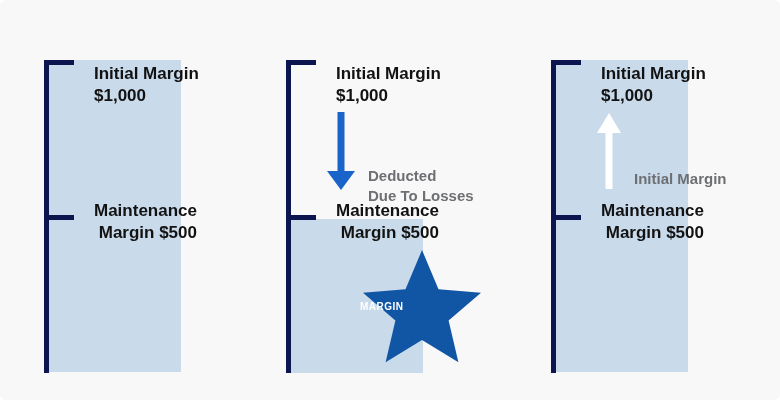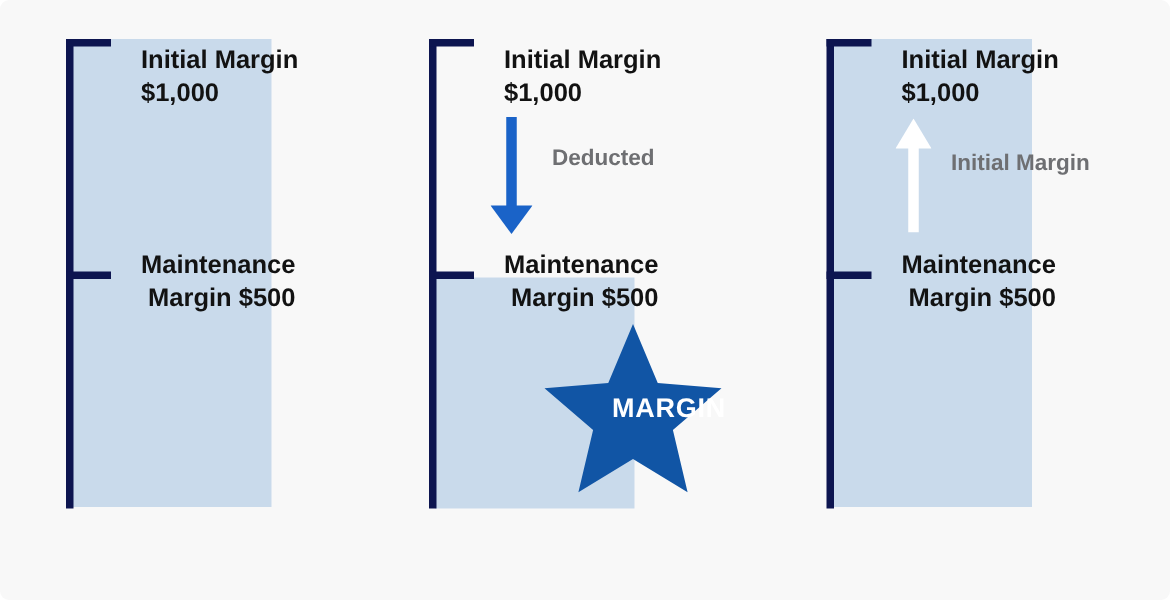--- a/index.html
+++ b/index.html
@@ -9,21 +9,21 @@
   }
   .canvas{
     position:relative;
     width:780px;height:400px;
     background:var(--background,#f8f8f8);
     overflow:hidden;
     border-radius:6px;
   }
   .panel{
     position:absolute;
-    top:26px;
+    top:60px;
     width:220px;height:315px;
   }
   .bar{
     position:absolute;
     left:4px;width:133px;
     background:var(--bar_fill,#c9daeb);
   }
   .bar-full{top:0;height:312px;}
   .bar-half{top:159px;height:154px;}
   .axis{
@@ -44,35 +44,36 @@
     font-size:17px;line-height:22px;font-weight:700;
     white-space:nowrap;
   }
   .label-initial{left:50px;top:3px;}
   .label-maint{left:50px;top:140px;text-align:right;}
   .gray-label{
     position:absolute;
     color:var(--text_gray,#6e6f72);
     font-size:15px;line-height:20px;font-weight:600;
     white-space:nowrap;
+    margin-top:36px;
   }
   .arrow-down-svg{position:absolute;left:41px;top:52px;}
   .arrow-down-svg .shape{fill:var(--arrow_blue,#1a63c8);}
   .arrow-up-svg{position:absolute;left:46px;top:53px;}
   .arrow-up-svg .shape{fill:var(--arrow_white,#ffffff);}
   .gray-label-p2{left:82px;top:70px;}
   .gray-label-p3{left:83px;top:73px;}
   .star-svg{position:absolute;left:74px;top:188px;}
   .star-svg .shape{fill:var(--star_blue,#1155a5);}
   .star-text{
     position:absolute;
     left:74px;top:237px;width:124px;
-    text-align:right;
+    text-align:left;
     color:var(--star_text,#ffffff);
-    font-size:18px;line-height:19px;font-weight:700;
+    font-size:10px;line-height:19px;font-weight:700;
     letter-spacing:0.5px;
   }
 </style>
 </head>
 <body>
 
 <div class="canvas">
 
   <div class="panel" style="left:44px">
     <div class="bar bar-full"></div>
@@ -97,20 +98,21 @@
     <div class="label label-initial">
       <div>Initial Margin</div>
       <div>$1,000</div>
     </div>
     <svg class="arrow-down-svg" width="28" height="78" viewBox="0 0 28 78">
       <rect class="shape" x="10.5" y="0" width="7" height="61"></rect>
       <polygon class="shape" points="0,59 28,59 14,78"></polygon>
     </svg>
     <div class="gray-label gray-label-p2">
       <div>Deducted</div>
+      <div>Due To Losses</div>
     </div>
     <div class="label label-maint">
       <div>Maintenance</div>
       <div>Margin $500</div>
     </div>
     <svg class="star-svg" width="124" height="116" viewBox="0 0 124 116">
       <polygon class="shape" points="62,2 78.5,41.3 121,44.8 88.6,72.6 98.4,114.2 62,92 25.6,114.2 35.4,72.6 3,44.8 45.5,41.3"></polygon>
     </svg>
     <div class="star-text">
       <div>MARGIN</div>

